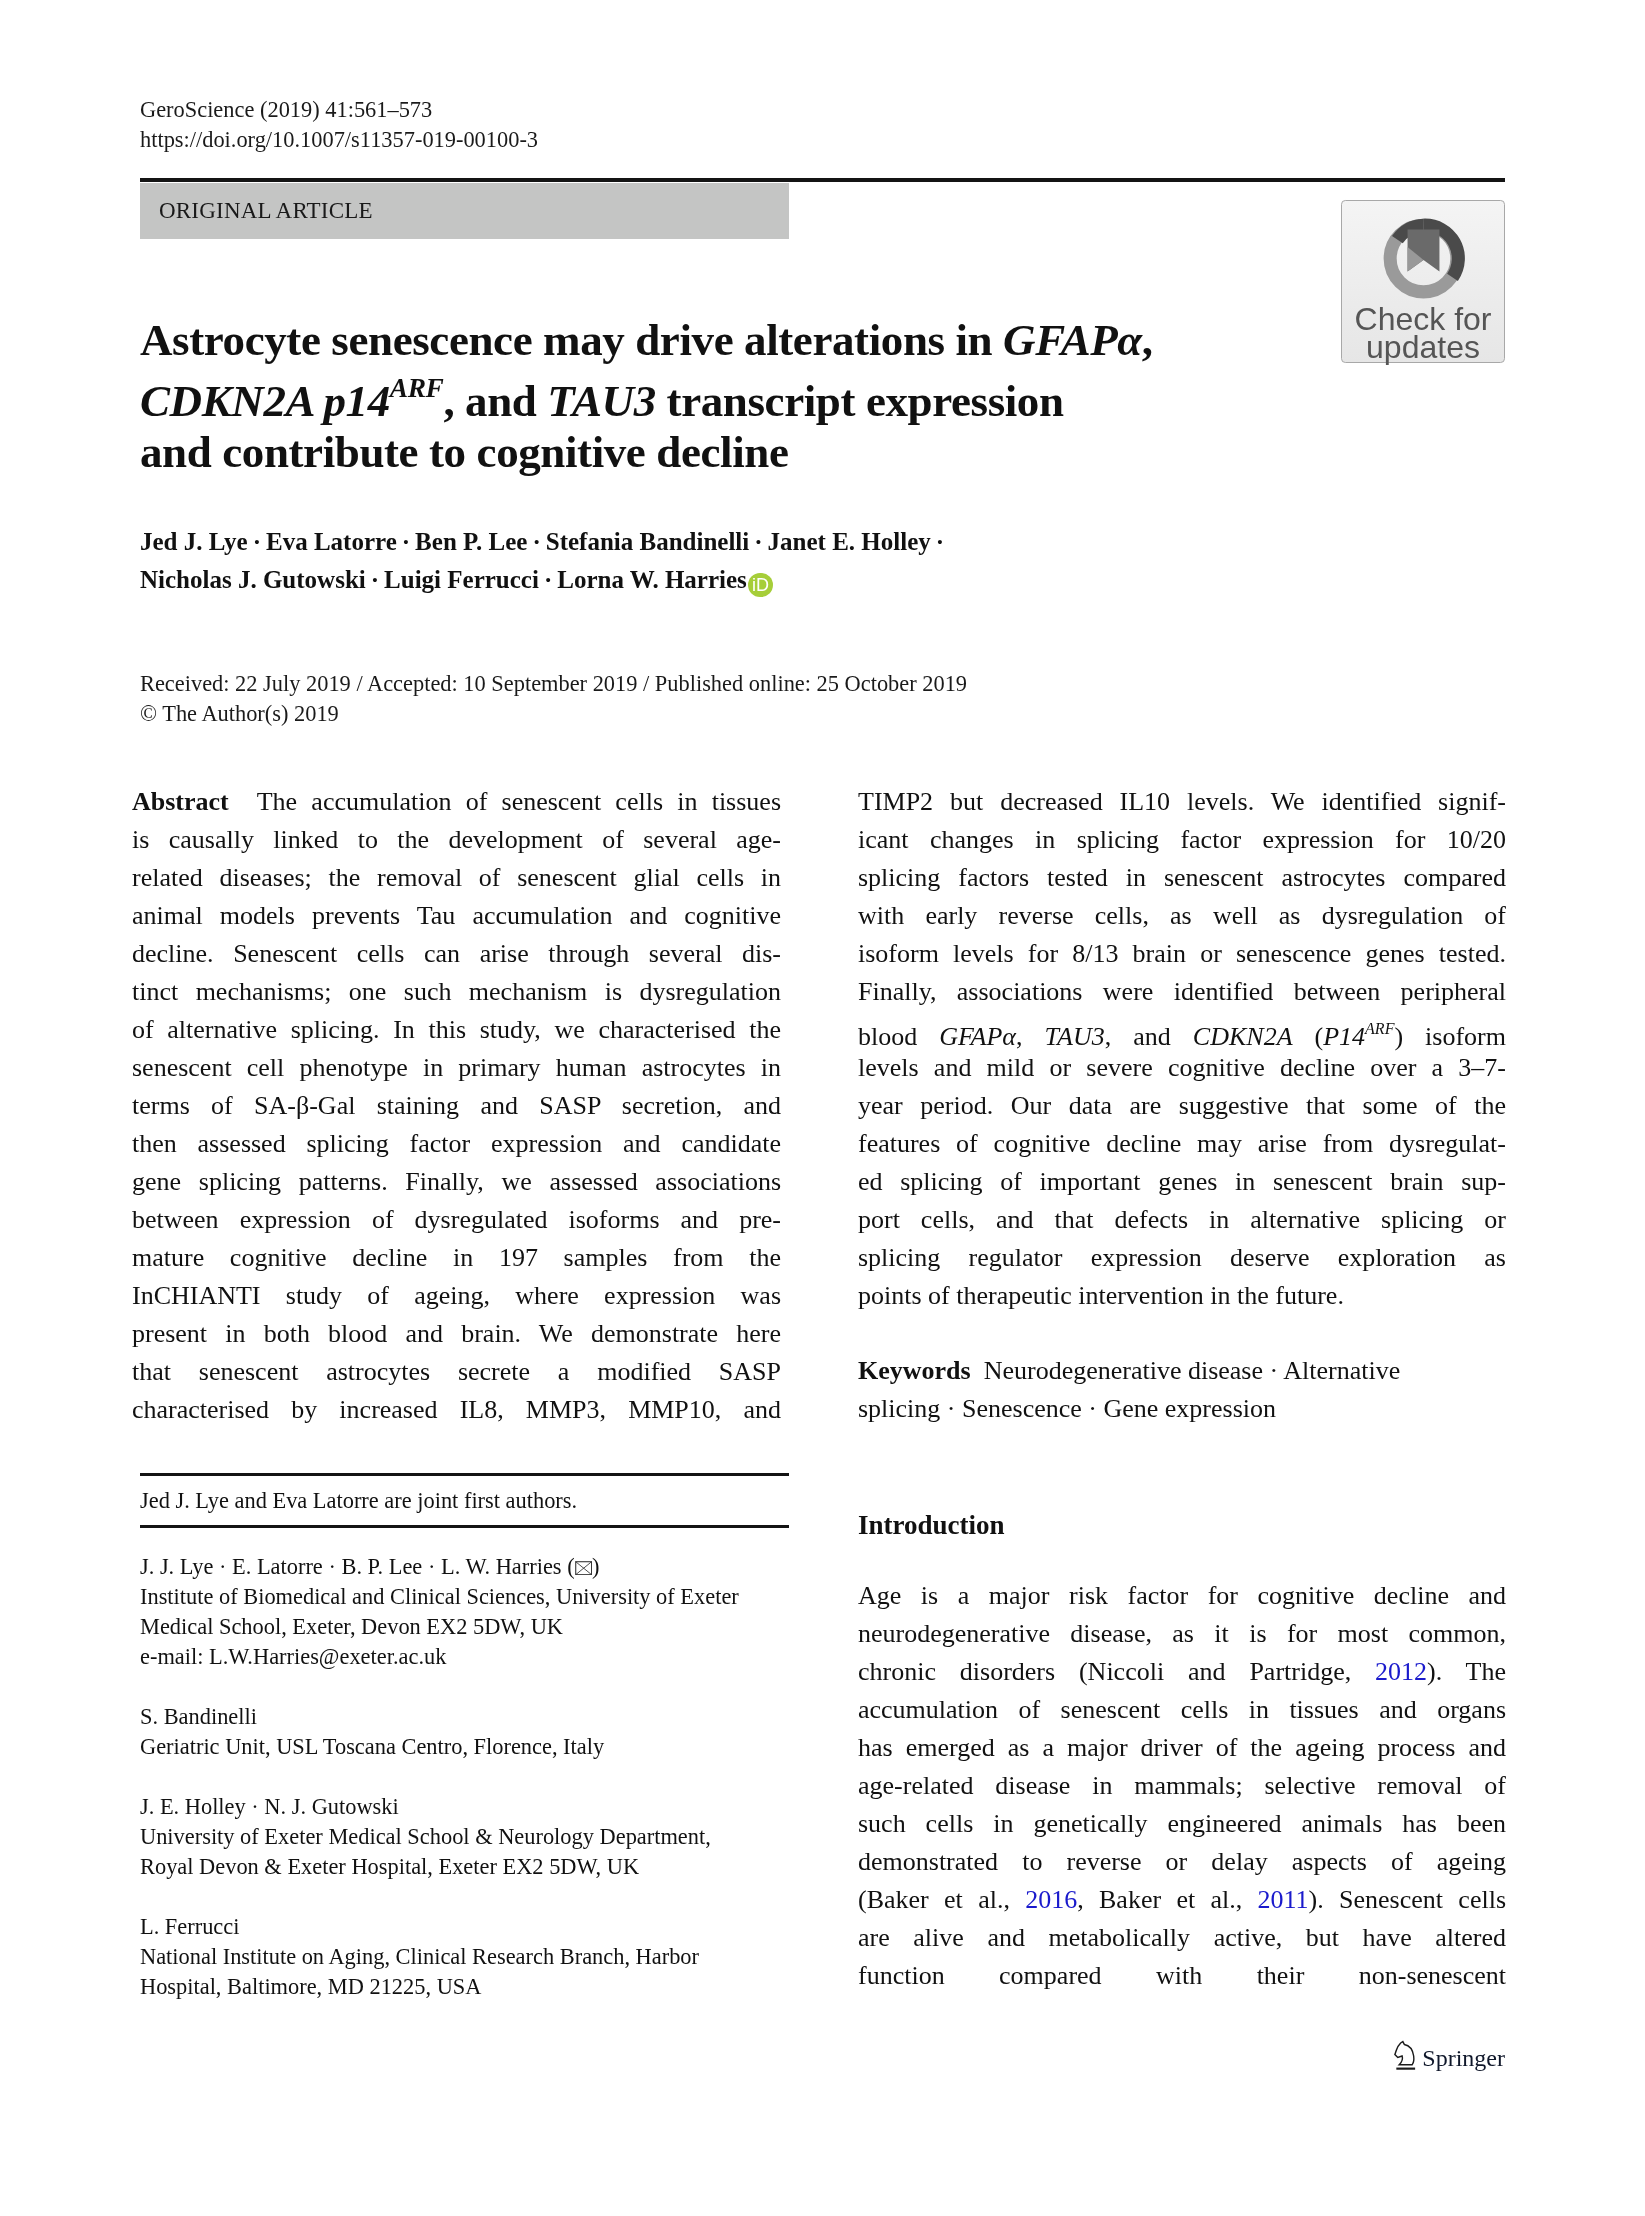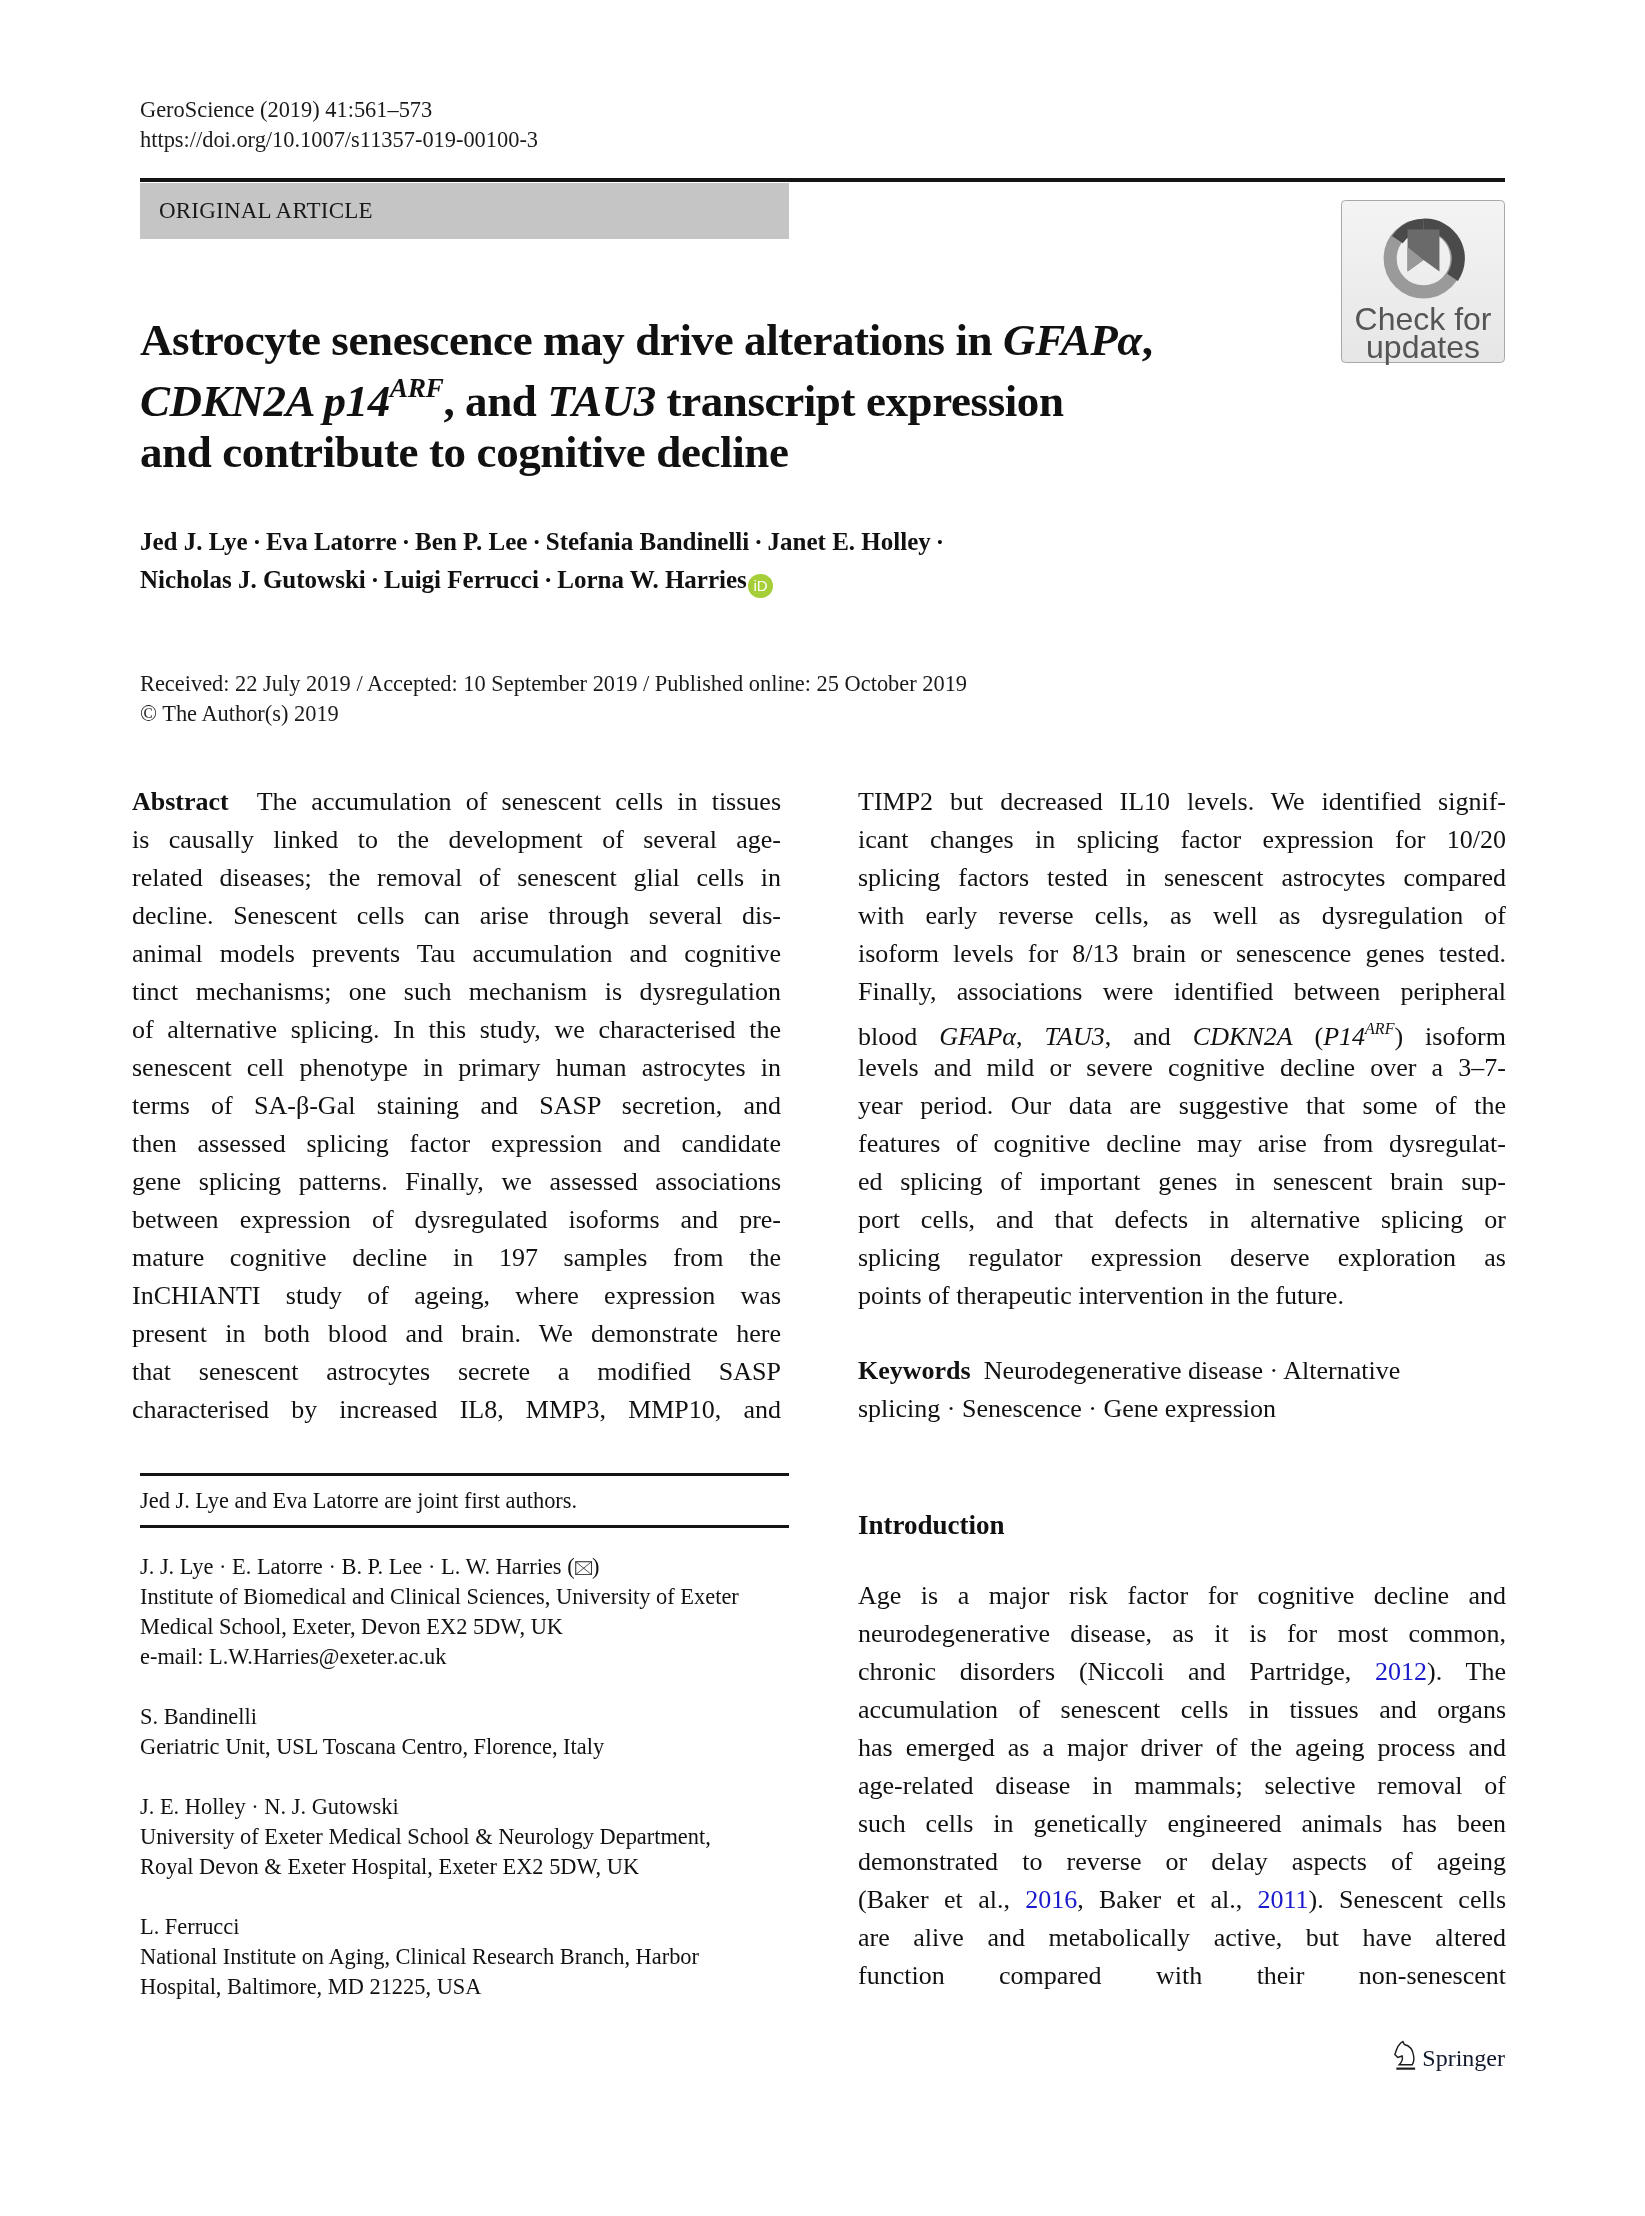--- a/index.html
+++ b/index.html
@@ -19,21 +19,21 @@
   .crossmark-text { font-family: "Liberation Sans", "DejaVu Sans", sans-serif; font-size: 32px; line-height: 24px; color: #555555; margin-top: 4.3px; }
 
   .title { left: 140px; top: 315px; width: 1155px; font-size: 45px; line-height: 51px; font-weight: bold; letter-spacing: -0.4px; }
   .title i { font-weight: bold; }
   .title sup { font-size: 27.4px; position: relative; top: -2.9px; }
 
   .authors { left: 140px; top: 523px; width: 1155px; font-size: 25px; line-height: 38px; font-weight: bold; }
   .author-sep { margin: 0 5px; }
   .orcid-icon { display: inline-block; width: 24.5px; height: 24.5px; border-radius: 50%; background: #a6ce39;
                 color: #ffffff; font-family: "Liberation Sans", "DejaVu Sans", sans-serif; font-weight: normal;
-                font-size: 15px; line-height: 24.5px; text-align: center; vertical-align: -2.9px; margin-left: 1.4px; }
+                font-size: 18px; line-height: 24.5px; text-align: center; vertical-align: -2.9px; margin-left: 1.4px; }
 
   .dates { left: 140px; top: 669px; font-size: 22.4px; line-height: 30px; color: #1a1a1a; }
 
   .col { width: 649px; font-size: 26px; line-height: 38px; text-align: justify; }
   .col-left { left: 132px; top: 783px; }
   .col-right { left: 858px; top: 783px; width: 648px; }
   .line { display: block; text-align: justify; text-align-last: justify; white-space: nowrap; height: 38px; overflow: visible; }
   .line.last { text-align-last: left; }
   .bold { font-weight: bold; }
   sup.arf { font-size: 16px; position: relative; top: -1.4px; }
@@ -98,22 +98,22 @@
 
 <div class="abs dates">
   <div>Received: 22 July 2019 / Accepted: 10 September 2019 / Published online: 25 October 2019</div>
   <div>© The Author(s) 2019</div>
 </div>
 
 <div class="abs col col-left">
   <span class="line"><span class="bold">Abstract</span>&nbsp; <span>The accumulation of senescent cells in tissues</span></span>
   <span class="line">is causally linked to the development of several age-</span>
   <span class="line">related diseases; the removal of senescent glial cells in</span>
+  <span class="line">animal models prevents Tau accumulation and cognitive</span>
   <span class="line">decline. Senescent cells can arise through several dis-</span>
-  <span class="line">animal models prevents Tau accumulation and cognitive</span>
   <span class="line">tinct mechanisms; one such mechanism is dysregulation</span>
   <span class="line">of alternative splicing. In this study, we characterised the</span>
   <span class="line">senescent cell phenotype in primary human astrocytes in</span>
   <span class="line">terms of SA-β-Gal staining and SASP secretion, and</span>
   <span class="line">then assessed splicing factor expression and candidate</span>
   <span class="line">gene splicing patterns. Finally, we assessed associations</span>
   <span class="line">between expression of dysregulated isoforms and pre-</span>
   <span class="line">mature cognitive decline in 197 samples from the</span>
   <span class="line">InCHIANTI study of ageing, where expression was</span>
   <span class="line">present in both blood and brain. We demonstrate here</span>

